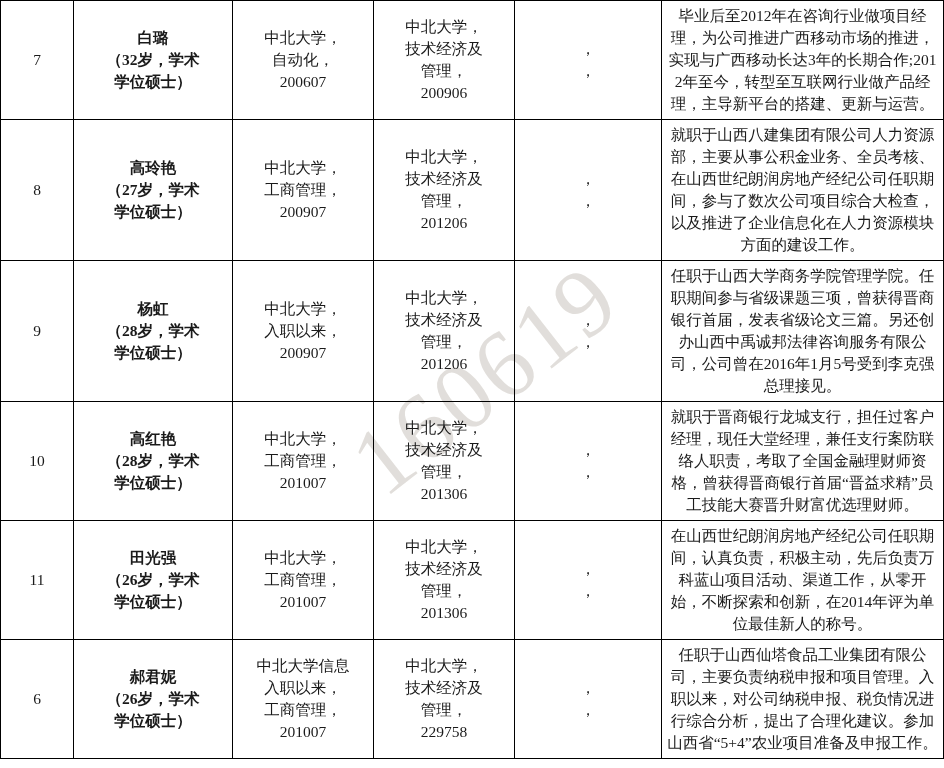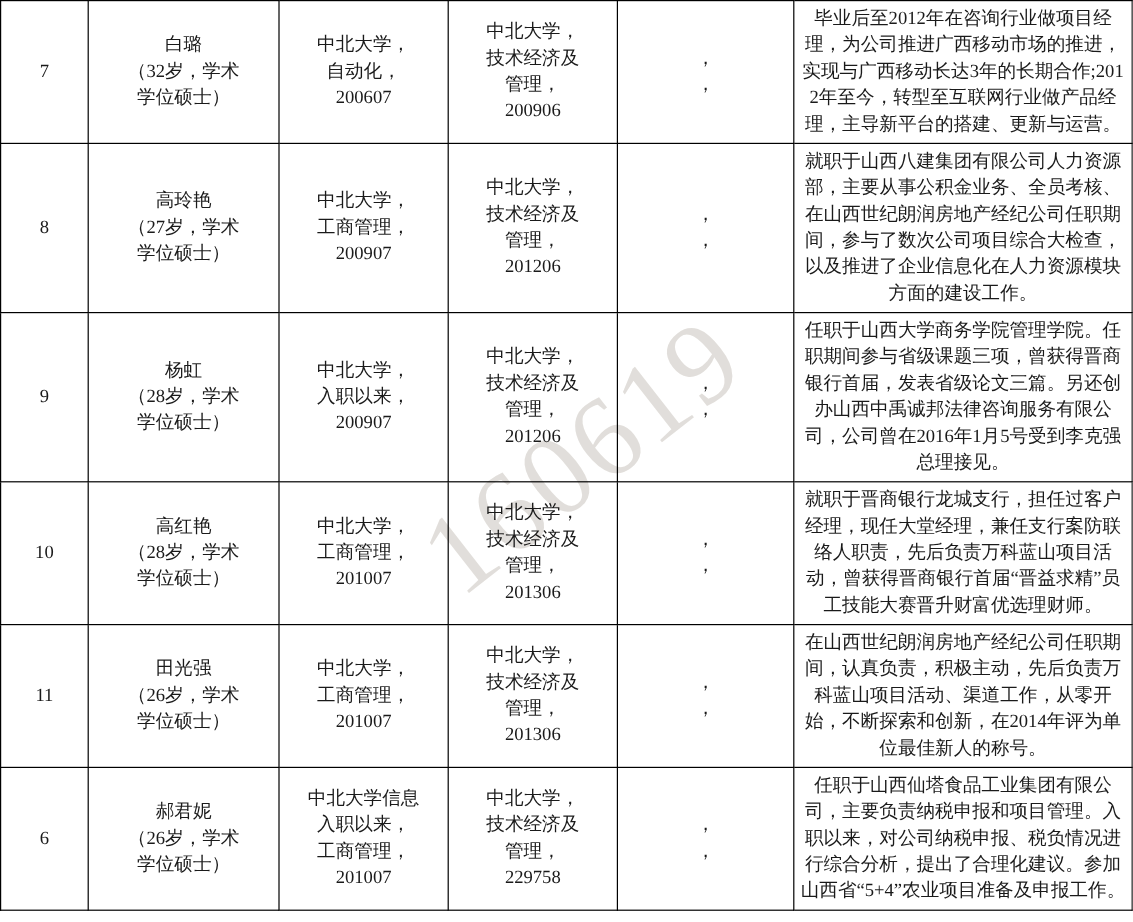--- a/index.html
+++ b/index.html
@@ -32,21 +32,21 @@
     border: 1px solid #000000;
     vertical-align: middle;
     text-align: center;
     font-size: 15.5px;
     line-height: 1.42;
     padding: 4px 5px;
     word-break: break-all;
     background: transparent;
   }
   td.c-num   { width: 62px; }
-  td.c-name  { width: 148px; }
+  td.c-name  { width: 148px; font-weight: bold; }
   td.c-edu1  { width: 130px; }
   td.c-edu2  { width: 130px; }
   td.c-blank { width: 136px; }
   td.c-desc  {
     text-align: justify;
     text-align-last: center;
     text-justify: inter-ideograph;
     font-size: 15.5px;
     line-height: 1.46;
     padding: 4px 8px;
@@ -180,21 +180,21 @@
         <td class="c-edu2">
           <span class="cell-line">中北大学，</span>
           <span class="cell-line">技术经济及</span>
           <span class="cell-line">管理，</span>
           <span class="cell-line">201306</span>
         </td>
         <td class="c-blank">
           <span class="cell-line">，</span>
           <span class="cell-line">，</span>
         </td>
-        <td class="c-desc">就职于晋商银行龙城支行，担任过客户经理，现任大堂经理，兼任支行案防联络人职责，先后负责万科蓝山项目活动，曾获得晋商银行首届“晋益求精”员工技能大赛晋升财富优选理财师。</td>
+        <td class="c-desc">就职于晋商银行龙城支行，担任过客户经理，现任大堂经理，兼任支行案防联络人职责，考取了全国金融理财师资格，曾获得晋商银行首届“晋益求精”员工技能大赛晋升财富优选理财师。</td>
       </tr>
 
       <tr>
         <td class="c-num">
           <span class="cell-line">11</span>
         </td>
         <td class="c-name">
           <span class="cell-line">田光强</span>
           <span class="cell-line">（26岁，学术</span>
           <span class="cell-line">学位硕士）</span>

